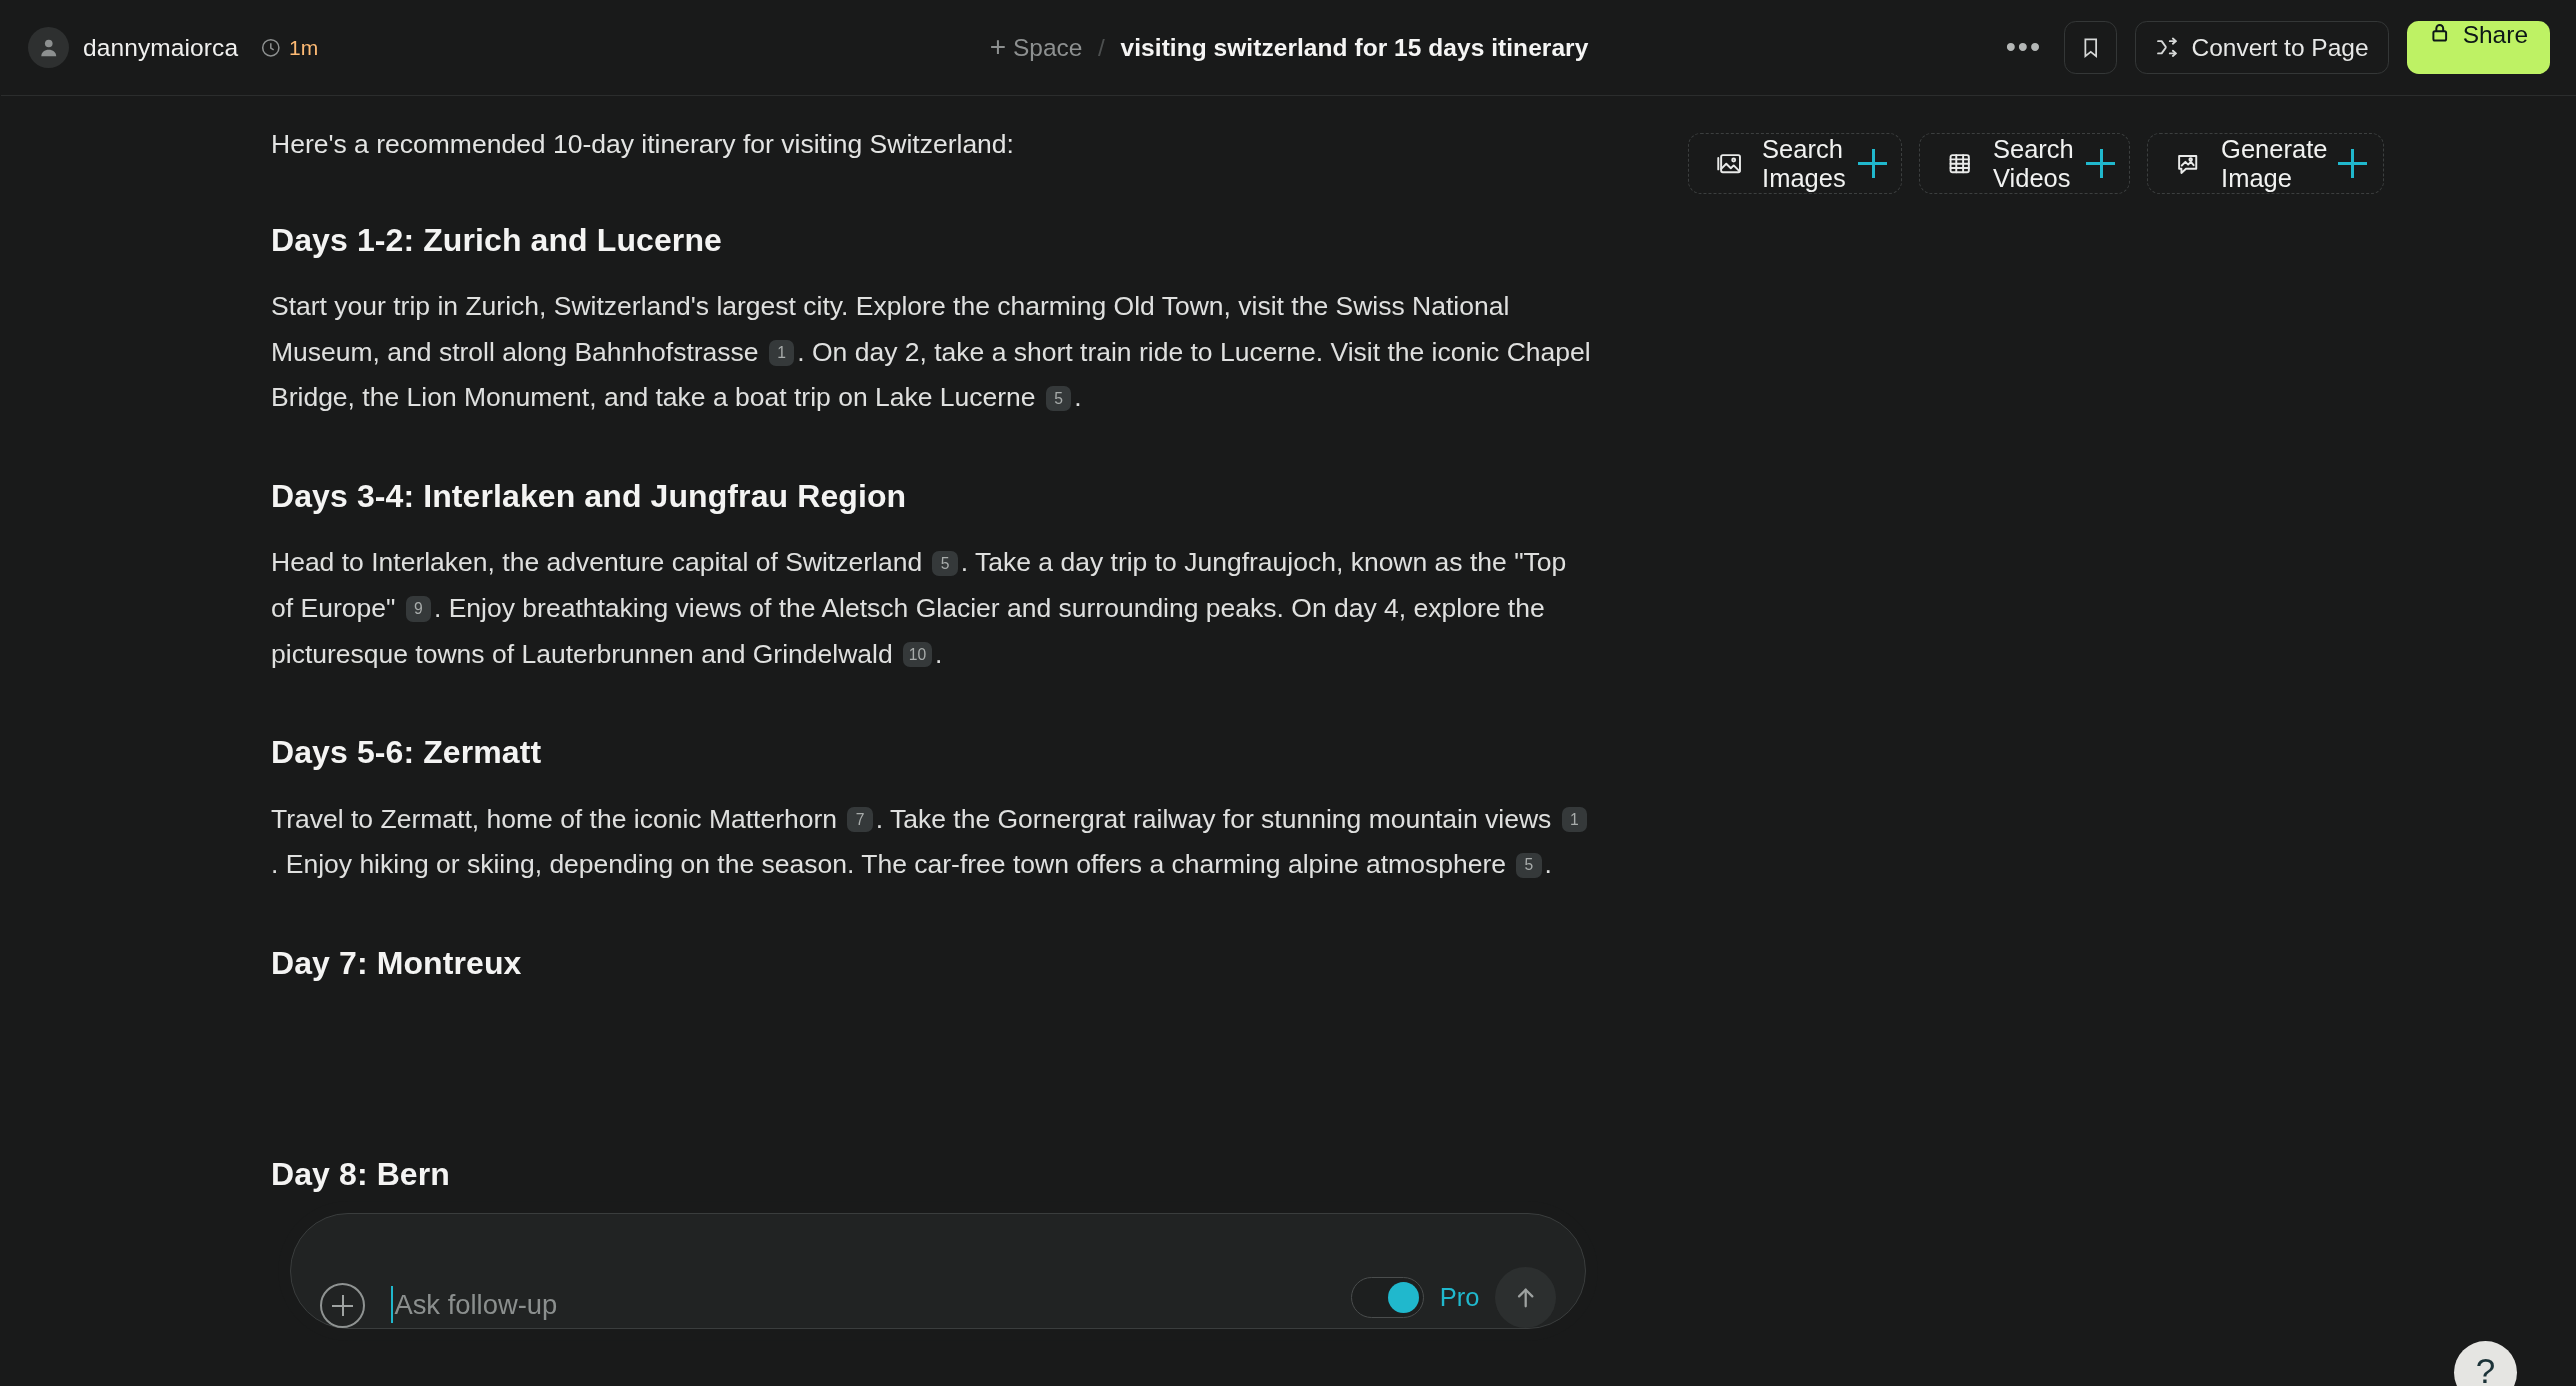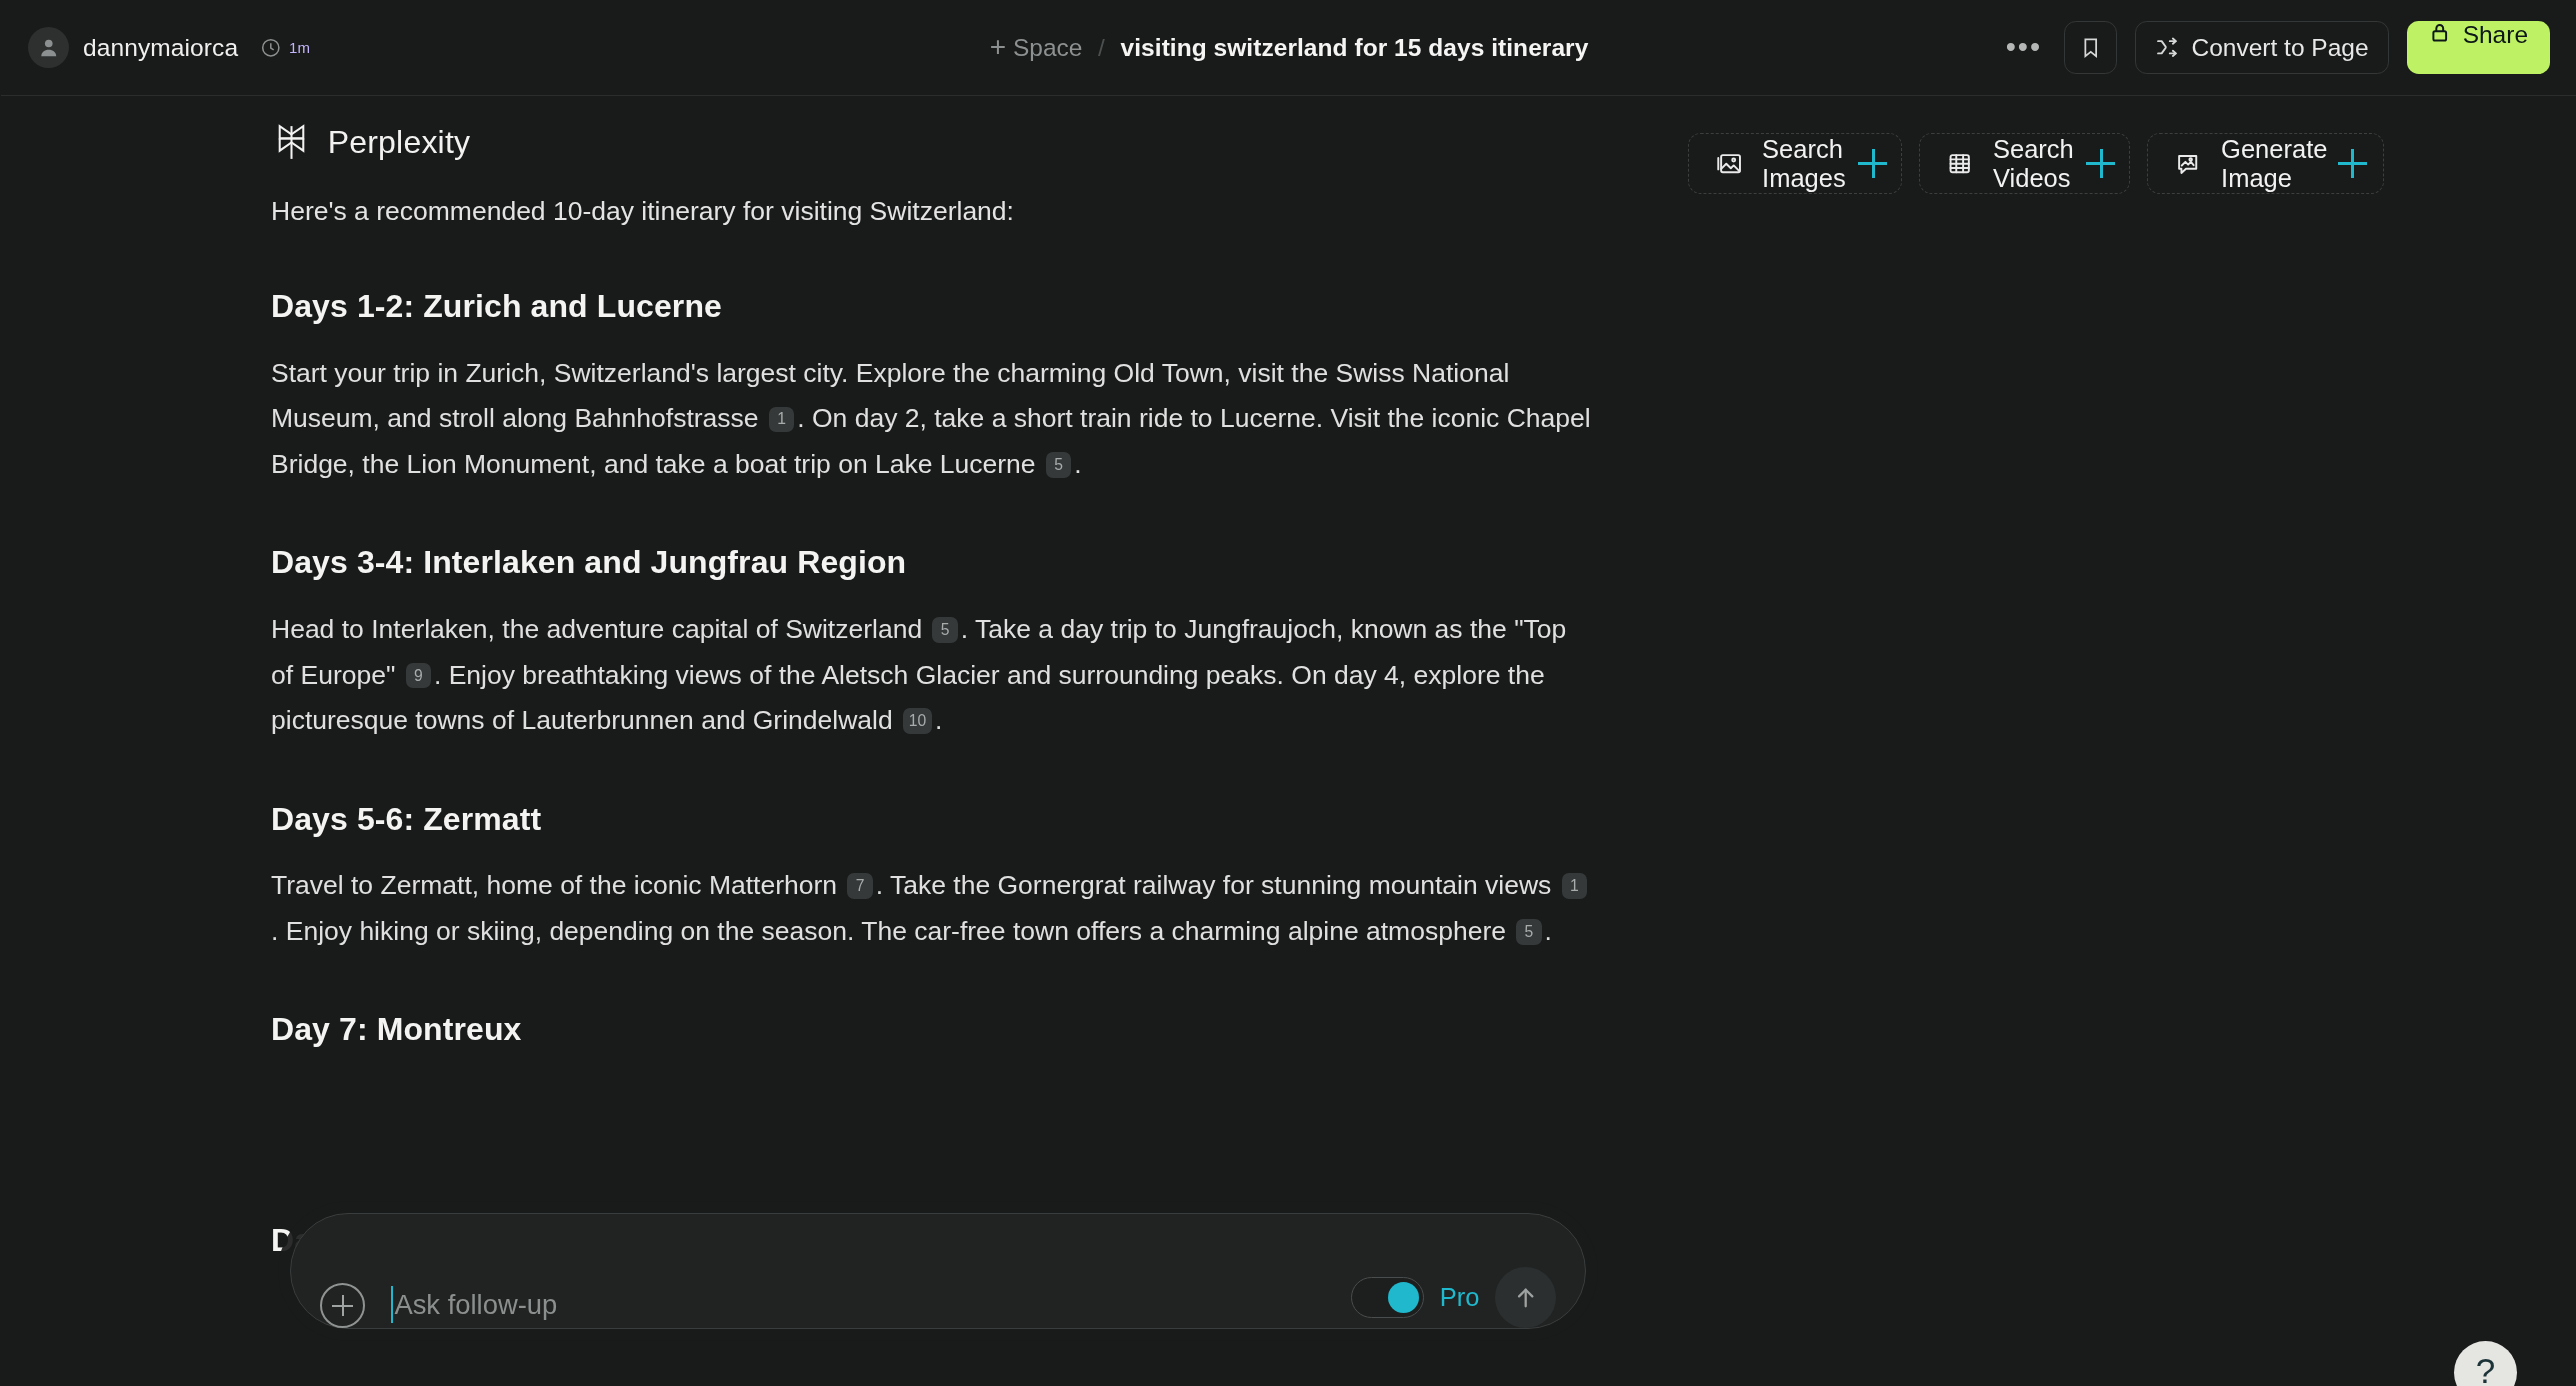--- a/index.html
+++ b/index.html
@@ -49,21 +49,21 @@
     letter-spacing: 0.1px;
   }
 
   .time-wrap {
     display: flex;
     align-items: center;
     gap: 7.8px;
     margin-left: 7.8px;
   }
   .time-wrap svg { width: 21.6px; height: 21.6px; stroke: #8d9090; fill: none; stroke-width: 1.7; }
-  .time-text { font-size: 15px; color: #c4b5fd; }
+  .time-text { font-size: 21px; color: #fdba74; }
 
   .hdr-center {
     position: absolute;
     left: 50%;
     transform: translateX(-50%);
     display: flex;
     align-items: center;
     gap: 15.7px;
     white-space: nowrap;
   }
@@ -443,29 +443,20 @@
       </svg>
       <span class="share-label">Share</span>
     </div>
   </div>
 </div>
 
 <div class="page">
 
   <div class="answer-col">
 
-    <div class="brand-row">
-      <svg class="brand-mark" viewBox="0 0 40 40" fill="none" stroke="#f2f2f1" stroke-width="2">
-        <path d="M20 4v32"></path>
-        <path d="M20 12 8.5 4v12h23V4L20 12z"></path>
-        <path d="M8.5 16v12L20 20l11.5 8V16"></path>
-        <path d="M8.5 16h23"></path>
-      </svg>
-      <span class="brand-name">Perplexity</span>
-    </div>
 
     <div class="intro">Here's a recommended 10-day itinerary for visiting Switzerland:</div>
 
     <div id="sections">
         <h2 class="sec-title">Days 1-2: Zurich and Lucerne</h2>
         <p class="sec-body">Start your trip in Zurich, Switzerland's largest city. Explore the charming Old Town, visit the Swiss National Museum, and stroll along Bahnhofstrasse <span class="cite">1</span>. On day 2, take a short train ride to Lucerne. Visit the iconic Chapel Bridge, the Lion Monument, and take a boat trip on Lake Lucerne <span class="cite">5</span>.</p>
         <h2 class="sec-title">Days 3-4: Interlaken and Jungfrau Region</h2>
         <p class="sec-body">Head to Interlaken, the adventure capital of Switzerland <span class="cite">5</span>. Take a day trip to Jungfraujoch, known as the "Top of Europe" <span class="cite">9</span>. Enjoy breathtaking views of the Aletsch Glacier and surrounding peaks. On day 4, explore the picturesque towns of Lauterbrunnen and Grindelwald <span class="cite">10</span>.</p>
         <h2 class="sec-title">Days 5-6: Zermatt</h2>
         <p class="sec-body">Travel to Zermatt, home of the iconic Matterhorn <span class="cite">7</span>. Take the Gornergrat railway for stunning mountain views <span class="cite">1</span>. Enjoy hiking or skiing, depending on the season. The car-free town offers a charming alpine atmosphere <span class="cite">5</span>.</p>

